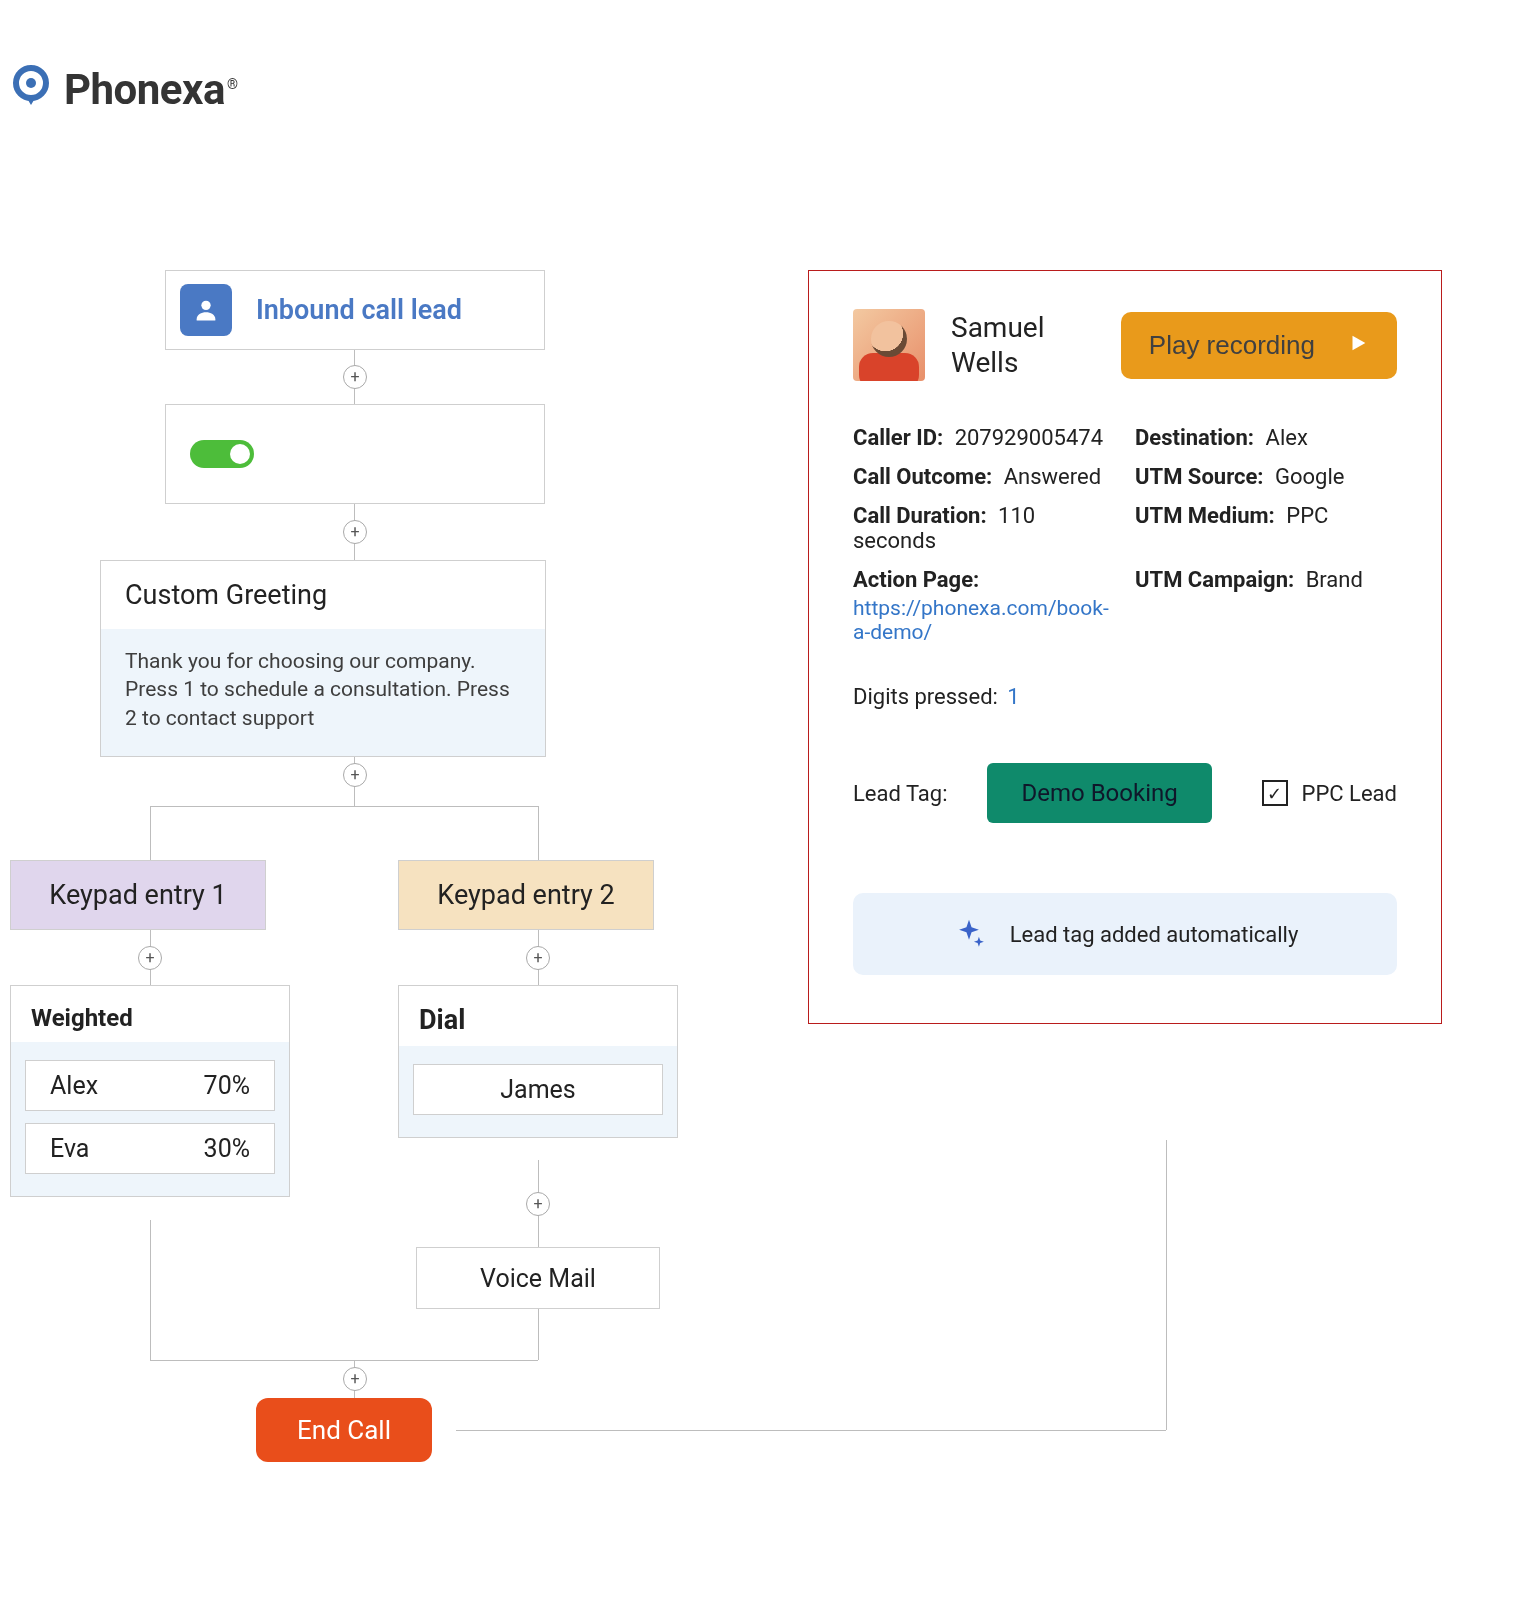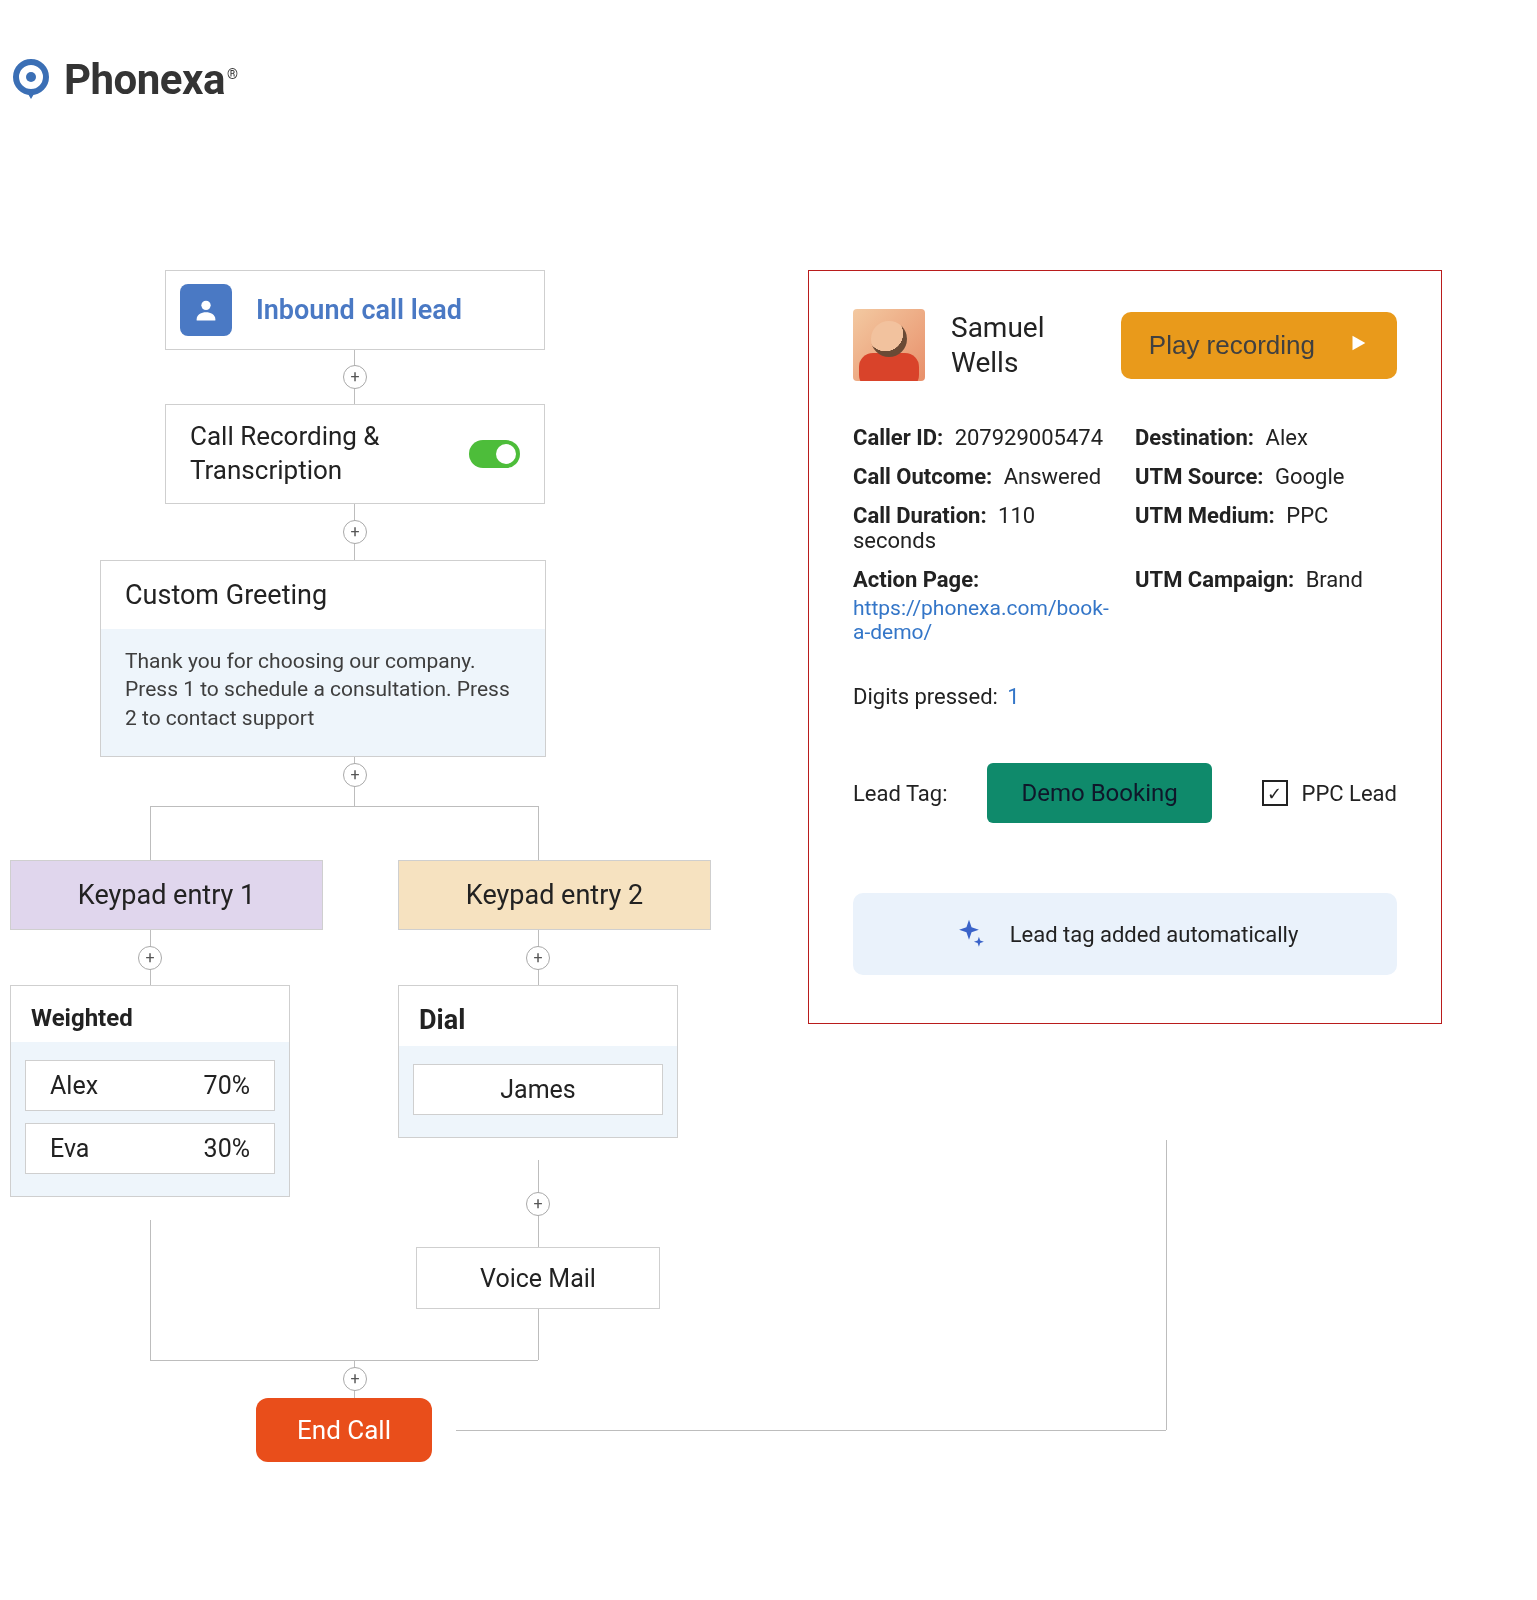--- a/index.html
+++ b/index.html
@@ -7,24 +7,23 @@
     margin: 0;
     font-family: -apple-system, BlinkMacSystemFont, "Segoe UI", Roboto, sans-serif;
     background: #fff;
     color: #222;
     width: 1537px;
     height: 1600px;
     position: relative;
   }
   .logo {
     position: absolute;
-    top: 55px;
+    top: 65px;
     left: 10px;
     display: flex;
-    align-items: center;
     gap: 12px;
   }
   .logo-icon {
     width: 42px;
     height: 42px;
   }
   .logo-text {
     font-size: 42px;
     font-weight: 700;
     color: #343434;
@@ -107,21 +106,21 @@
   .greeting-title { font-size: 27px; margin-bottom: 18px; }
   .greeting-body {
     background: #eef5fb;
     margin: 0 -24px;
     padding: 18px 24px 24px 24px;
     font-size: 21px; line-height: 1.35;
     color: #3e3e3e;
   }
 
   .keypad {
-    width: 313px; height: 70px;
+    width: 256px; height: 70px;
     display:flex;align-items:center;justify-content:center;
     font-size: 27px;
   }
   .keypad1 { left: 0; top: 590px; background:#e0d6ed; }
   .keypad2 { left: 388px; top: 590px; background:#f6e2c0; }
 
   .weighted {
     left: 0; top: 715px; width: 280px;
     padding: 18px 0 0 0;
   }
@@ -293,21 +292,20 @@
     <span class="inbound-icon">
       <svg width="28" height="28" viewBox="0 0 24 24" fill="#fff">
         <circle cx="12" cy="8" r="4"></circle>
           <path d="M4 20c0-4 4-6 8-6s8 2 8 6v1H4z"></path>
       </svg>
     </span>
     <span class="inbound-title">Inbound call lead</span>
   </div>
 
   <div class="node rec">
-    <div class="rec-title">Call Recording &amp; Transcription</div>
     <div class="toggle"></div>
   </div>
 
   <div class="node greeting">
     <div class="greeting-title">Custom Greeting</div>
     <div class="greeting-body">Thank you for choosing our company. Press 1 to schedule a consultation. Press 2 to contact support</div>
   </div>
 
   <div class="node keypad keypad1">
     <span>Keypad entry 1</span>

